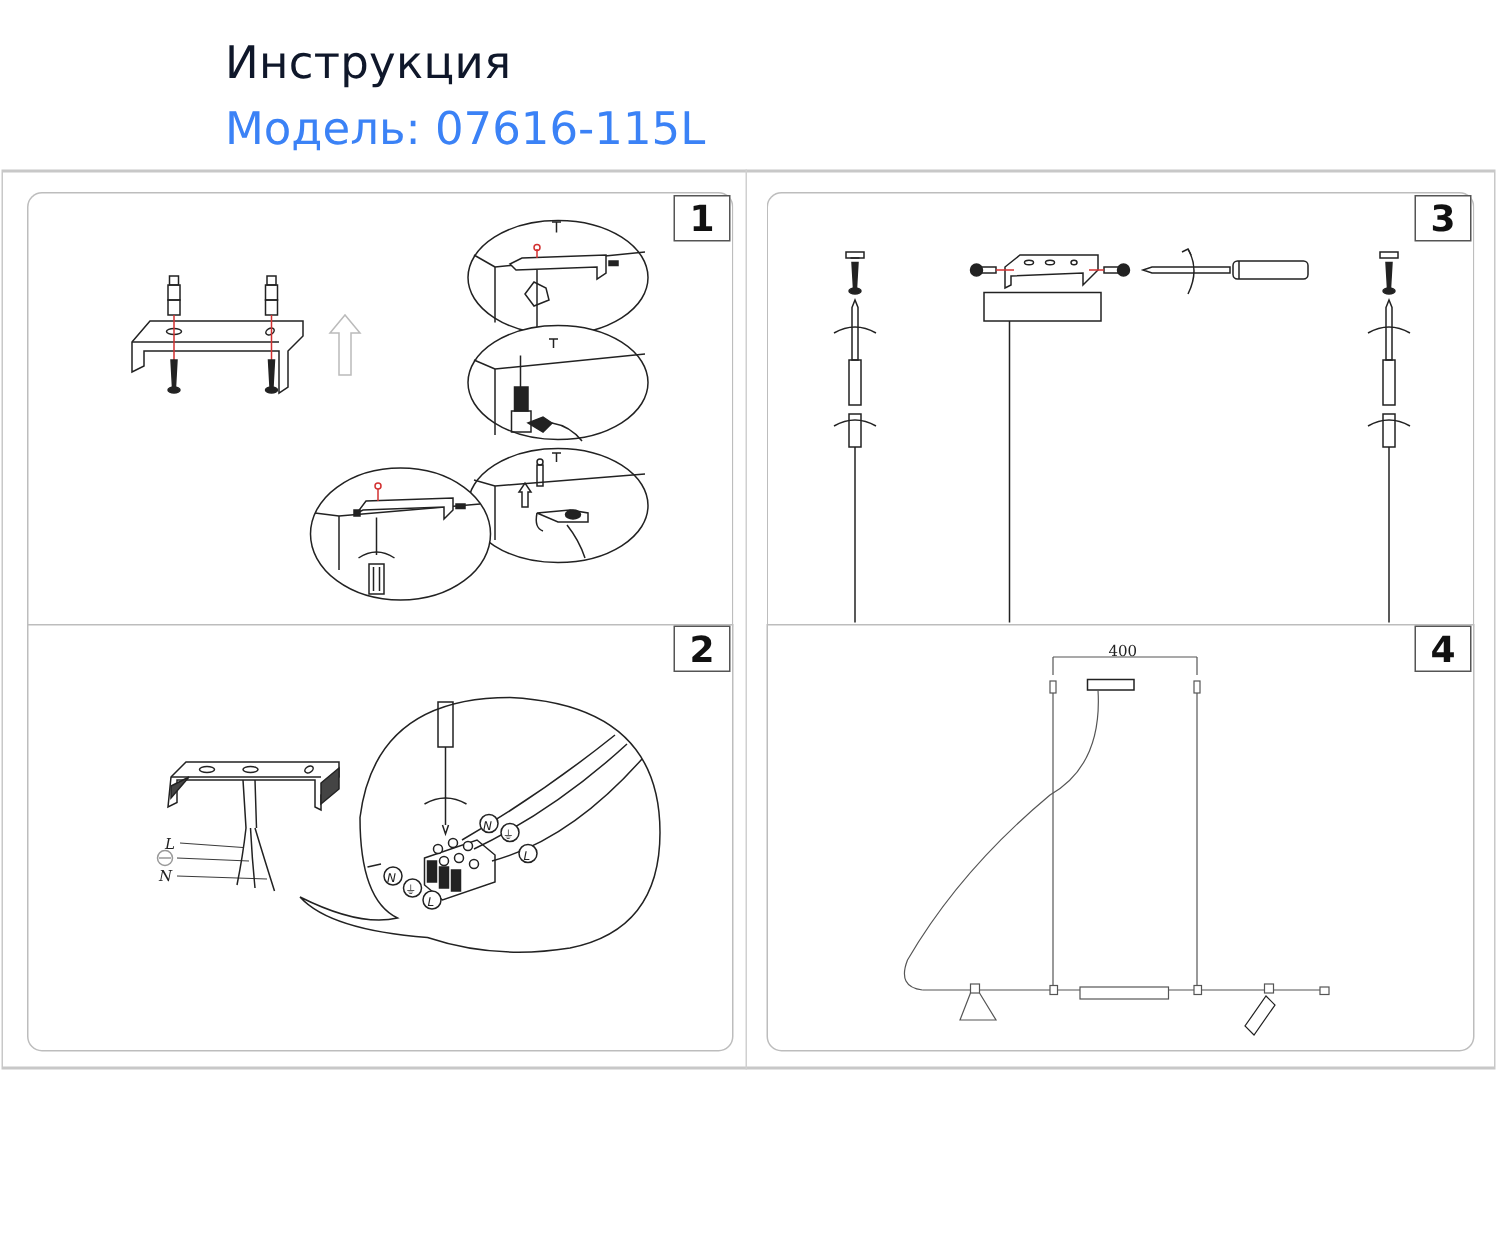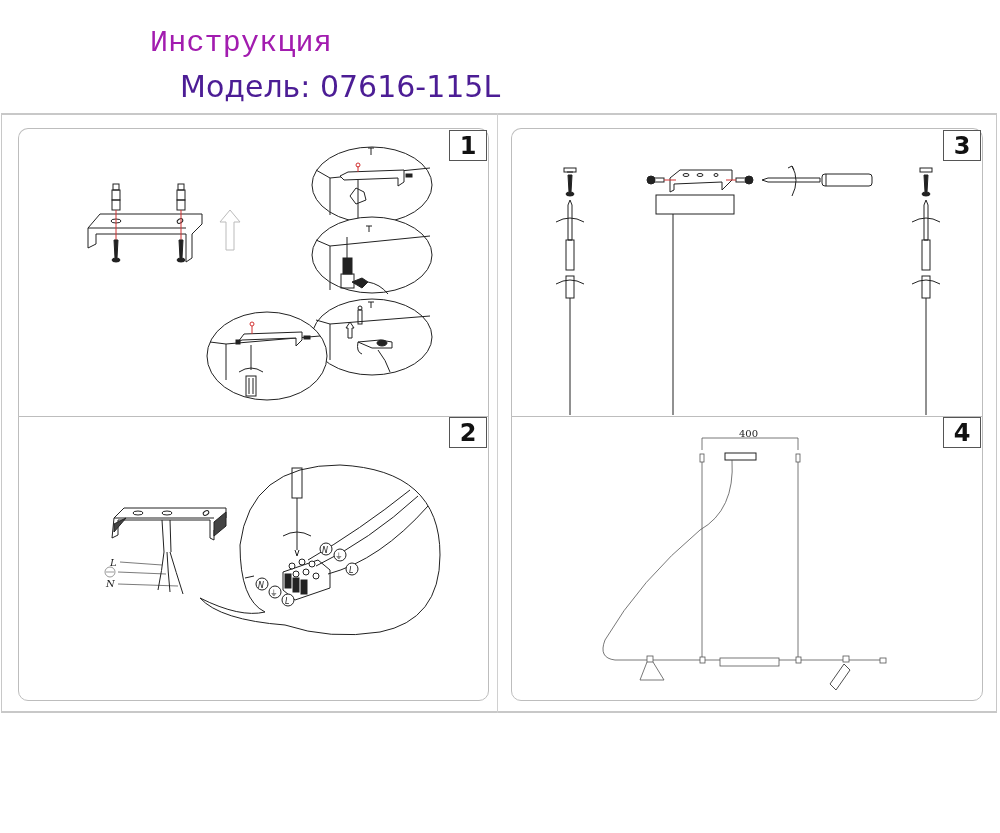--- a/index.html
+++ b/index.html
@@ -1,18 +1,18 @@
 <!DOCTYPE html>
 <html><head>
 <meta charset="utf-8">
 <style>
   html, body { margin:0; padding:0; background:#ffffff; }
   body { width:1000px; height:833px; position:relative; overflow:hidden; font-family:"DejaVu Sans", sans-serif; color:#111; }
-  .title { position:absolute; left:150px; top:24px; font-size:30px; line-height:38px; color:#a21caf; letter-spacing:0.2px;font-family:Liberation Mono, monospace; }
-  .model { position:absolute; left:150px; top:68px; font-size:30px; line-height:38px; color:#4c1d95;margin-left:30px; }
+  .title { position:absolute; left:150px; top:24px; font-size:30px; line-height:38px; color:#0f172a; letter-spacing:0.2px; }
+  .model { position:absolute; left:150px; top:68px; font-size:30px; line-height:38px; color:#3b82f6; }
   .outer { position:absolute; left:1px; top:113px; width:996px; height:600px; border-top:2px solid #c8c8c8; border-left:1px solid #c8c8c8; border-bottom:2px solid #c8c8c8; border-right:1px solid #c8c8c8; box-sizing:border-box; }
   .divider-v { position:absolute; left:497px; top:113px; width:1px; height:600px; background:#d0d0d0; }
   .panel { position:absolute; border:1px solid #bdbdbd; box-sizing:border-box; background:#fff; }
   .p1 { left:18px; top:128px; width:471px; height:290px; border-radius:10px 10px 0 0; border-bottom:none; }
   .p2 { left:18px; top:416px; width:471px; height:285px; border-radius:0 0 10px 10px; }
   .p3 { left:511px; top:128px; width:472px; height:290px; border-radius:10px 10px 0 0; border-bottom:none; }
   .p4 { left:511px; top:416px; width:472px; height:285px; border-radius:0 0 10px 10px; }
   .stepnum { position:absolute; width:38px; height:31px; border:1px solid #555; background:#fff; font-size:24px; font-weight:bold; text-align:center; line-height:31px; color:#111; box-sizing:border-box; }
   svg { position:absolute; left:0; top:0; }
   .dimlabel { font-family:"DejaVu Serif", serif; font-size:10px; }

